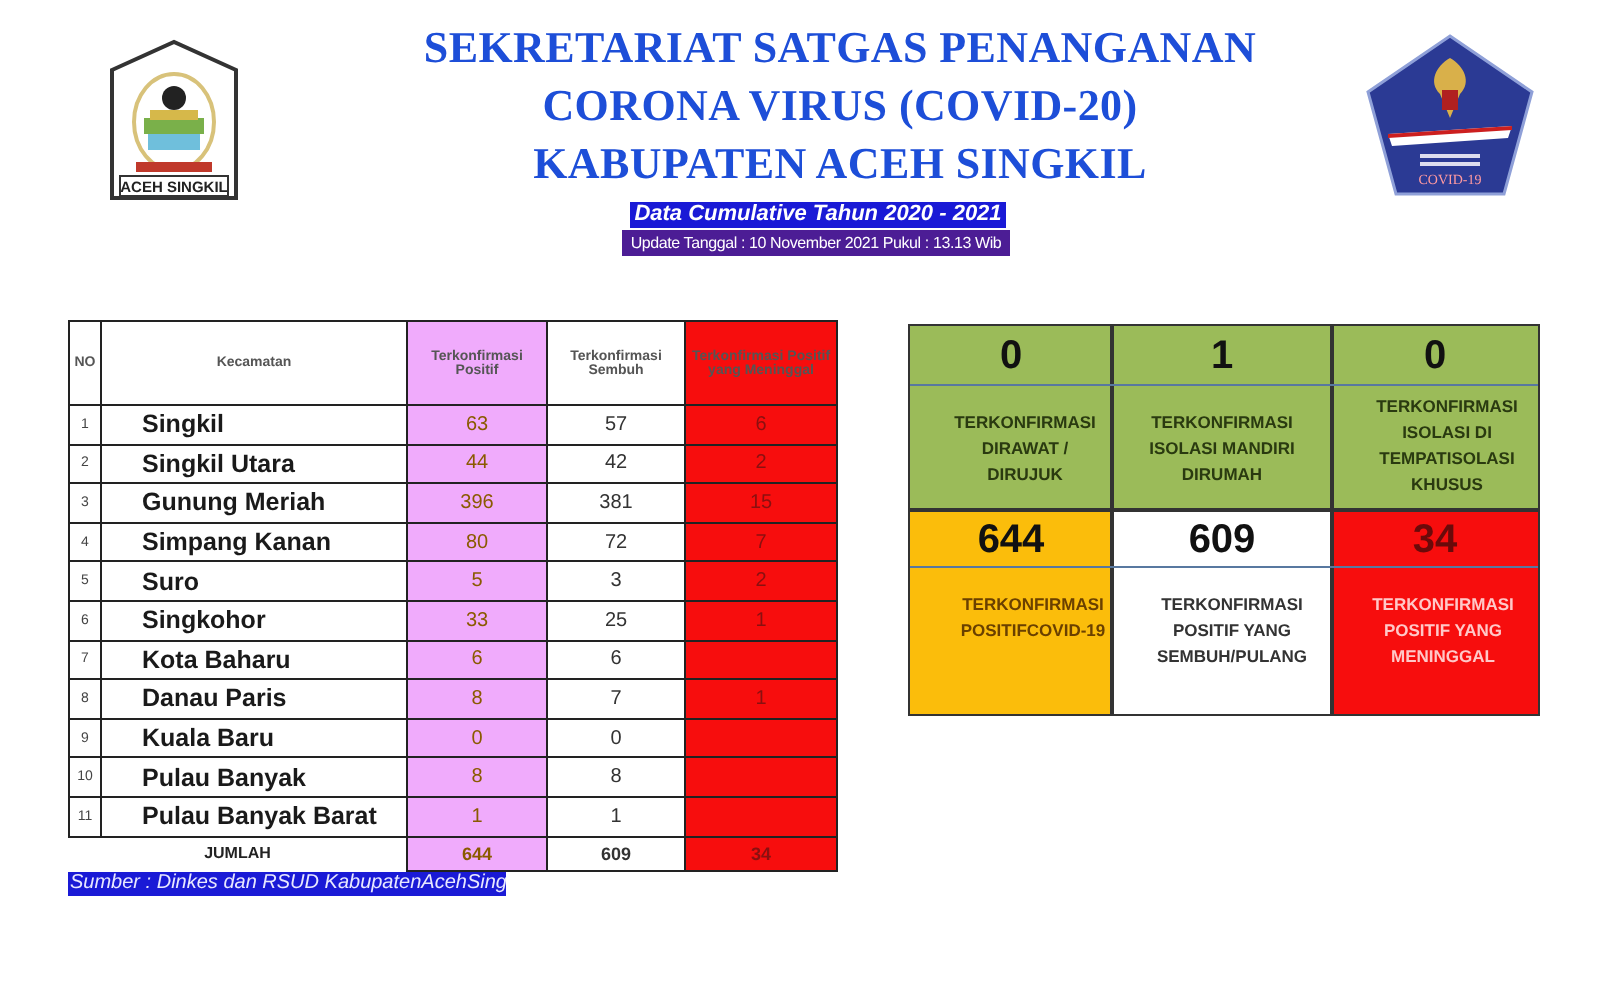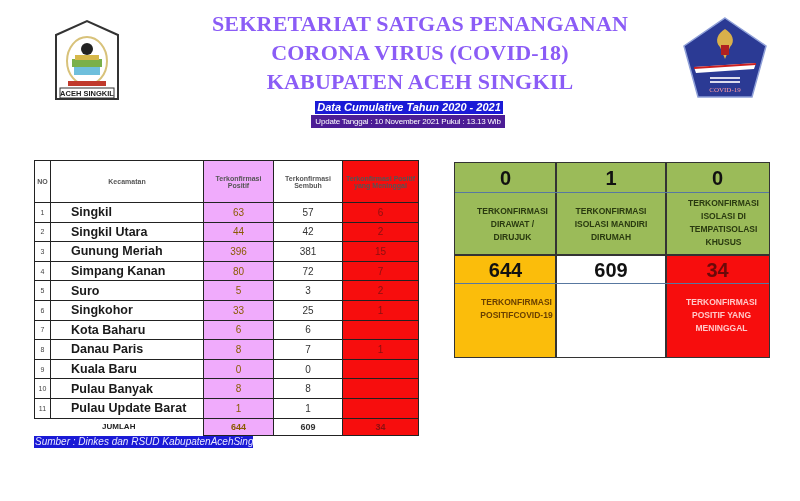--- a/index.html
+++ b/index.html
@@ -1,20 +1,20 @@
 <!DOCTYPE html>
 <html><head>
 <meta charset="utf-8">
 <style>
   * { box-sizing: border-box; margin: 0; padding: 0; }
   body { width: 800px; height: 501px; background: #ffffff; position: relative; overflow: hidden; font-family: "Liberation Sans", sans-serif; color: #1a1a1a; }
   .abs { position: absolute; }
 
   
-  .title { left: 180px; width: 480px; text-align: center; font-family: "Liberation Serif", serif; font-weight: bold; color: #8b5cf6; font-size: 22px; letter-spacing: 0.2px; }
+  .title { left: 180px; width: 480px; text-align: center; font-family: "Liberation Serif", serif; font-weight: bold; color: #1d4ed8; font-size: 22px; letter-spacing: 0.2px; }
   .t1 { top: 11px; }
   .t2 { top: 40px; }
   .t3 { top: 69px; }
   .banner1 { left: 315px; top: 101px; width: 188px; height: 13px; background: #1a1ad6; color: #fff; font-style: italic; font-weight: bold; font-size: 11px; line-height: 13px; text-align: center; white-space: nowrap; }
   .banner2 { left: 311px; top: 115px; width: 194px; height: 13px; background: #4c1d95; color: #fff; font-size: 8px; line-height: 13px; text-align: center; white-space: nowrap; letter-spacing: -0.2px; }
 
   
   .logo-left { left: 52px; top: 19px; width: 70px; height: 82px; }
   .logo-right { left: 680px; top: 15px; width: 90px; height: 86px; }
 
@@ -70,21 +70,21 @@
     <rect x="41" y="30" width="8" height="10" fill="#b02020"></rect>
     <path d="M14 52 L76 48 L74 54 L16 58 Z" fill="#ffffff"></path>
     <path d="M14 52 L76 48 L76 50 L14 54 Z" fill="#cc1f1f"></path>
     <rect x="30" y="62" width="30" height="2" fill="#dde"></rect>
     <rect x="30" y="66" width="30" height="2" fill="#dde"></rect>
     <text x="45" y="77" font-size="7" text-anchor="middle" fill="#ff9aa0" font-family="Liberation Serif, serif">COVID-19</text>
   </svg>
 </div>
 
 <div class="abs title t1">SEKRETARIAT SATGAS PENANGANAN</div>
-<div class="abs title t2">CORONA VIRUS (COVID-18)</div>
+<div class="abs title t2">CORONA VIRUS (COVID-20)</div>
 <div class="abs title t3">KABUPATEN ACEH SINGKIL</div>
 <div class="abs banner1">Data Cumulative Tahun 2020 - 2021</div>
 <div class="abs banner2">Update Tanggal :  10 November  2021 Pukul  :  13.13 Wib</div>
 
 <table class="main">
   <tbody>
       <tr class="head">
     <td class="c-no">NO</td>
     <td class="c-name">Kecamatan</td>
     <td class="c-pos">Terkonfirmasi Positif</td>
@@ -156,21 +156,21 @@
   </tr>
   <tr>
     <td class="c-no">10</td>
     <td class="c-name">Pulau Banyak</td>
     <td class="c-pos">8</td>
     <td class="c-sem">8</td>
     <td class="c-dead"></td>
   </tr>
   <tr>
     <td class="c-no">11</td>
-    <td class="c-name">Pulau Update Barat</td>
+    <td class="c-name">Pulau Banyak Barat</td>
     <td class="c-pos">1</td>
     <td class="c-sem">1</td>
     <td class="c-dead"></td>
   </tr>
   <tr class="total">
     <td class="total-label" colspan="2" style="border:none;">JUMLAH</td>
     <td class="c-pos">644</td>
     <td class="c-sem">609</td>
     <td class="c-dead">34</td>
   </tr>
@@ -187,20 +187,21 @@
 
   <div class="cell green lbl" style="left:0;top:30px;width:101px;height:62px;padding-left:22px;padding-right:8px;">TERKONFIRMASI DIRAWAT  /  DIRUJUK</div>
   <div class="cell green lbl" style="left:101px;top:30px;width:110px;height:62px;padding-left:6px;padding-right:6px;">TERKONFIRMASI ISOLASI MANDIRI DIRUMAH</div>
   <div class="cell green lbl" style="left:211px;top:30px;width:103px;height:62px;padding-top:4px;padding-left:12px;padding-right:0;">TERKONFIRMASI ISOLASI DI TEMPATISOLASI KHUSUS</div>
 
   <div class="cell yel num" style="left:0;top:92px;width:101px;height:29px;">644</div>
   <div class="cell wht num" style="left:101px;top:92px;width:110px;height:29px;">609</div>
   <div class="cell red num" style="left:211px;top:92px;width:103px;height:29px;color:#6a0a0a;">34</div>
 
   <div class="cell yel lbl" style="left:0;top:121px;width:101px;height:73px;padding-left:22px;padding-right:0;color:#6a4000;">TERKONFIRMASI POSITIFCOVID-19</div>
+  <div class="cell wht lbl" style="left:101px;top:121px;width:110px;height:73px;padding-left:10px;padding-right:0;color:#333;">TERKONFIRMASI POSITIF YANG SEMBUH/PULANG</div>
   <div class="cell red lbl" style="left:211px;top:121px;width:103px;height:73px;padding-left:12px;padding-right:4px;color:#ffc8c8;">TERKONFIRMASI POSITIF YANG MENINGGAL</div>
 
   <div class="vline" style="left:100px;top:0;height:194px;"></div>
   <div class="vline" style="left:210px;top:0;height:194px;"></div>
   <div class="hline" style="left:0;top:29px;width:314px;"></div>
   <div class="hline" style="left:0;top:91px;width:314px;background:#333;height:1.5px;"></div>
   <div class="hline" style="left:0;top:120px;width:314px;"></div>
 </div>
 
 </body></html>

